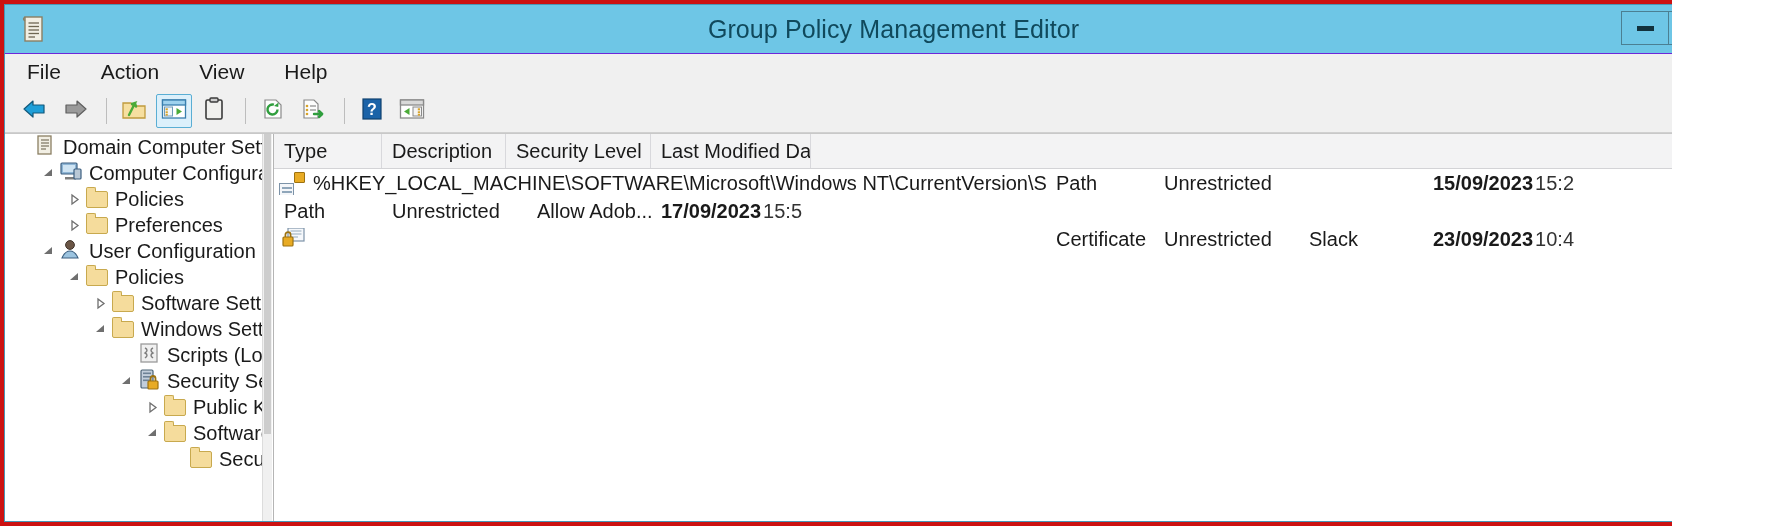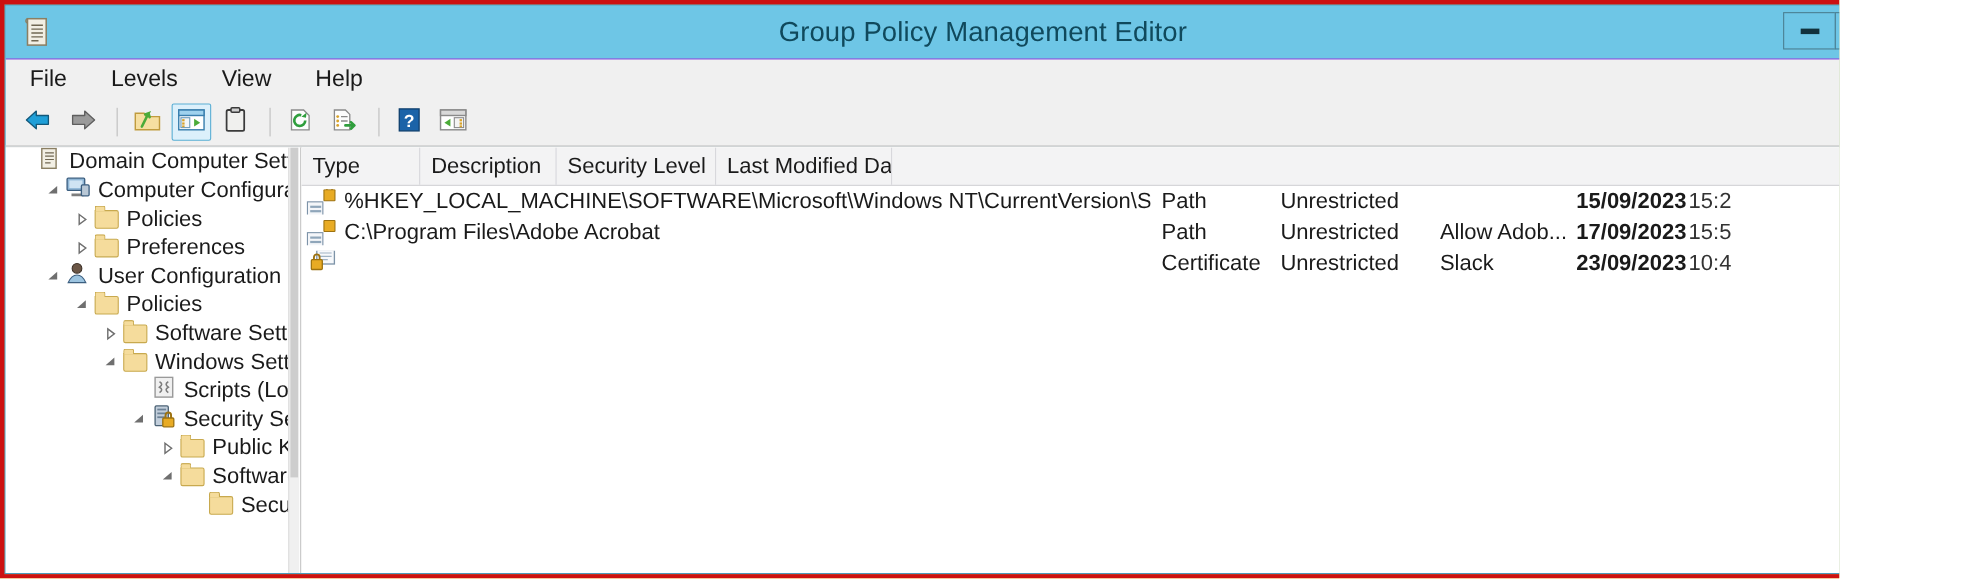--- a/index.html
+++ b/index.html
@@ -9,21 +9,21 @@
   }
   body {
     font-family: "Liberation Sans", sans-serif;
   }
   #app {
     position: relative;
     width: 1672px;
     height: 526px;
     box-sizing: border-box;
     overflow: hidden;
-    background: #eab308;
+    background: #7dd3fc;
   }
   
   .red-frame {
     position: absolute;
     left: 0; top: 0;
     width: 1787px;
     height: 526px;
     box-sizing: border-box;
     border: 4px solid #cc1111;
     pointer-events: none;
@@ -392,21 +392,21 @@
           <span class="glyph-max"></span>
         </div>
         <div class="win-btn close">
           <span>✕</span>
         </div>
       </div>
     </div>
 
     <div class="menubar">
       <div class="menu-item">File</div>
-      <div class="menu-item">Levels</div>
+      <div class="menu-item">Action</div>
       <div class="menu-item">View</div>
       <div class="menu-item">Help</div>
     </div>
 
     <div class="toolbar">
 
       <div class="tb-btn">
         <span>
           <svg width="26" height="22" viewBox="0 0 26 22">
             <path d="M11 3 L2 11 L11 19 L11 15 L22 15 L22 7 L11 7 Z" fill="#1f9fd8" stroke="#12587a" stroke-width="1.2" stroke-linejoin="round"></path>
@@ -726,26 +726,20 @@
               </div>
               <div class="cell" style="flex: 0 0 124px;">
                 <span></span>
               </div>
               <div class="cell" style="flex: 0 0 160px;">
                 <span class="date-bold">15/09/2023</span>
                 <span class="date-time">15:2</span>
               </div>
             </div>
             <div class="lrow">
-              <div class="cell name" style="flex: 0 0 772px;">
-                <span class="row-ico">
-                  <span><span class="docicon"><span class="page"></span><span class="line" style="top:4px"></span><span class="line" style="top:8px"></span><span class="shackle"></span><span class="lock"></span></span></span>
-                </span>
-                <span>C:\Program Files\Adobe Acrobat</span>
-              </div>
               <div class="cell" style="flex: 0 0 108px;">
                 <span>Path</span>
               </div>
               <div class="cell" style="flex: 0 0 145px;">
                 <span>Unrestricted</span>
               </div>
               <div class="cell" style="flex: 0 0 124px;">
                 <span>Allow Adob...</span>
               </div>
               <div class="cell" style="flex: 0 0 160px; align-items: flex-end;">

